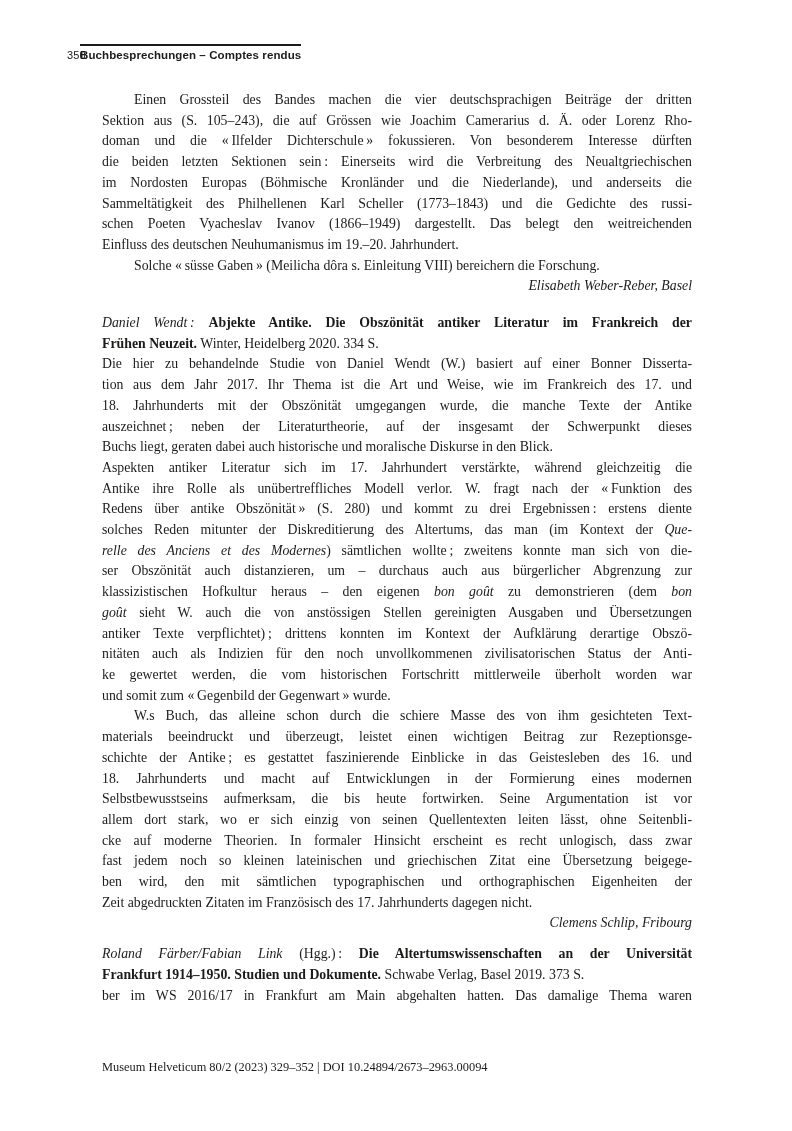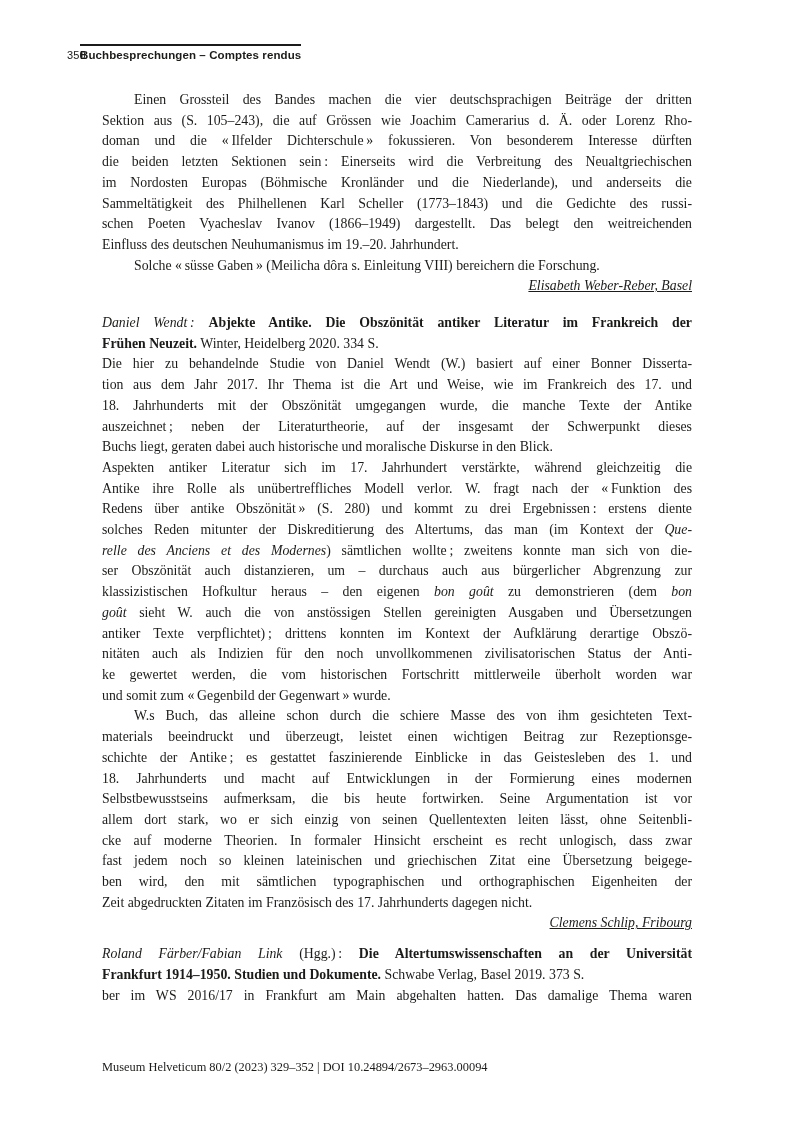--- a/index.html
+++ b/index.html
@@ -25,21 +25,21 @@
     font-family:"Liberation Sans", sans-serif;
     font-weight:700;font-size:11.5px;letter-spacing:.1px;
   }
   .column{
     position:absolute;left:102px;top:90px;width:590px;
     font-size:13.8px;line-height:20.7px;
   }
   .line{text-align:justify;}
   .line.just{text-align-last:justify;}
   .line.left{text-align:left;text-align-last:left;}
-  .line.right{text-align:left;text-align-last:right;text-decoration:underline;}
+  .line.right{text-align:left;text-align-last:right;}
   .line.ind{padding-left:32px;}
   .gap{width:100%;}
   .column span.r{font-style:normal;font-weight:400;text-align:right;}
   .column span.i{font-style:italic;}
   .column span.b{font-weight:700;}
   .footer{
     position:absolute;left:102px;top:1059px;
     font-size:12.4px;line-height:16px;
   }
 </style>
@@ -77,21 +77,21 @@
       <div class="line just"><span class="i">relle des Anciens et des Modernes</span><span class="r">) sämtlichen wollte ; zweitens konnte man sich von die-</span></div>
       <div class="line just"><span class="r">ser Obszönität auch distanzieren, um – durchaus auch aus bürgerlicher Abgrenzung zur</span></div>
       <div class="line just"><span class="r">klassizistischen Hofkultur heraus – den eigenen </span><span class="i">bon goût</span><span class="r"> zu demonstrieren (dem </span><span class="i">bon</span></div>
       <div class="line just"><span class="i">goût</span><span class="r"> sieht W. auch die von anstössigen Stellen gereinigten Ausgaben und Übersetzungen</span></div>
       <div class="line just"><span class="r">antiker Texte verpflichtet) ; drittens konnten im Kontext der Aufklärung derartige Obszö-</span></div>
       <div class="line just"><span class="r">nitäten auch als Indizien für den noch unvollkommenen zivilisatorischen Status der Anti-</span></div>
       <div class="line just"><span class="r">ke gewertet werden, die vom historischen Fortschritt mittlerweile überholt worden war</span></div>
       <div class="line left"><span class="r">und somit zum « Gegenbild der Gegenwart » wurde.</span></div>
       <div class="line just ind"><span class="r">W.s Buch, das alleine schon durch die schiere Masse des von ihm gesichteten Text-</span></div>
       <div class="line just"><span class="r">materials beeindruckt und überzeugt, leistet einen wichtigen Beitrag zur Rezeptionsge-</span></div>
-      <div class="line just"><span class="r">schichte der Antike ; es gestattet faszinierende Einblicke in das Geistesleben des 1. und</span></div>
+      <div class="line just"><span class="r">schichte der Antike ; es gestattet faszinierende Einblicke in das Geistesleben des 16. und</span></div>
       <div class="line just"><span class="r">18. Jahrhunderts und macht auf Entwicklungen in der Formierung eines modernen</span></div>
       <div class="line just"><span class="r">Selbstbewusstseins aufmerksam, die bis heute fortwirken. Seine Argumentation ist vor</span></div>
       <div class="line just"><span class="r">allem dort stark, wo er sich einzig von seinen Quellentexten leiten lässt, ohne Seitenbli-</span></div>
       <div class="line just"><span class="r">cke auf moderne Theorien. In formaler Hinsicht erscheint es recht unlogisch, dass zwar</span></div>
       <div class="line just"><span class="r">fast jedem noch so kleinen lateinischen und griechischen Zitat eine Übersetzung beigege-</span></div>
       <div class="line just"><span class="r">ben wird, den mit sämtlichen typographischen und orthographischen Eigenheiten der</span></div>
       <div class="line left"><span class="r">Zeit abgedruckten Zitaten im Französisch des 17. Jahrhunderts dagegen nicht.</span></div>
       <div class="line right"><span class="i">Clemens Schlip, Fribourg</span></div>
       <div class="gap" style="height: 10px;"></div>
       <div class="line just"><span class="i">Roland Färber/Fabian Link</span><span class="r"> (Hgg.) : </span><span class="b">Die Altertumswissenschaften an der Universität</span></div>

